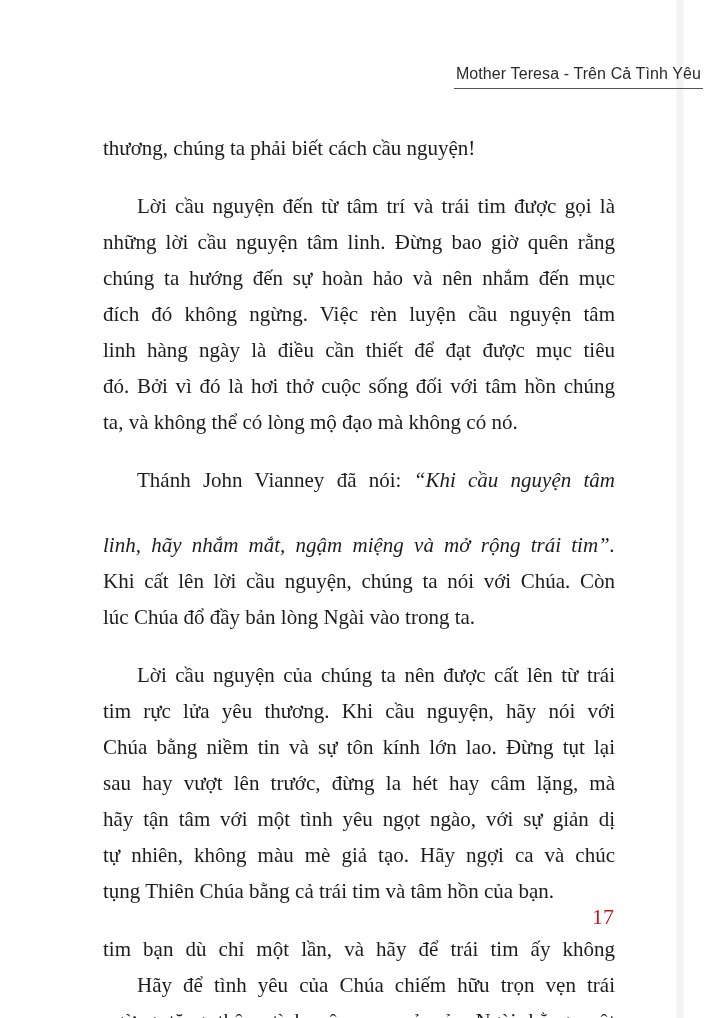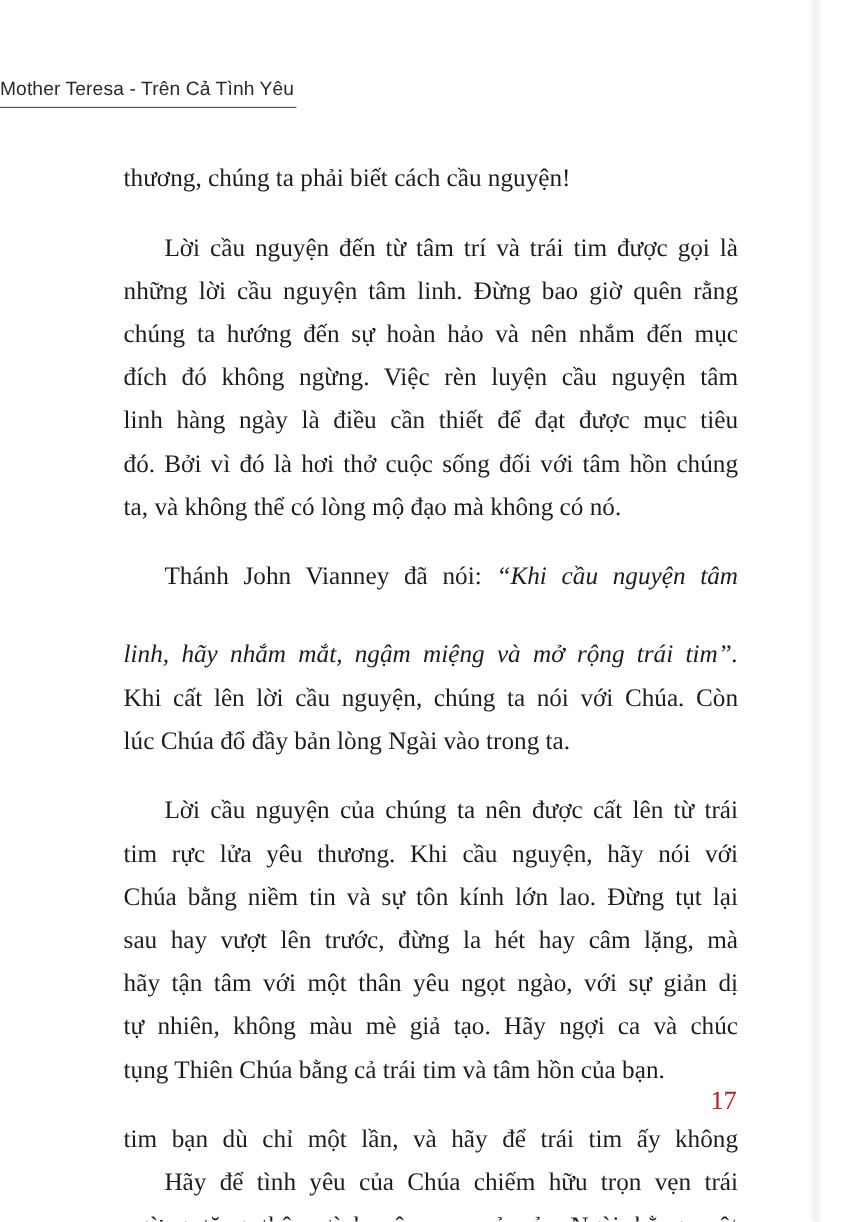--- a/index.html
+++ b/index.html
@@ -29,21 +29,21 @@
       top: 0;
       width: 8px;
       height: 1018px;
       background: linear-gradient(to right, #f7f7f7, #f1f1f1, #f8f8f8);
     }
     .running-header {
       position: absolute;
       top: 64px;
       left: 0;
       width: 705px;
-      text-align: left;
+      text-align: right;
     }
     .running-header-text {
       display: inline-block;
       font-family: "Liberation Sans", "DejaVu Sans", sans-serif;
       font-size: 16px;
       color: #2a2a2a;
       letter-spacing: 0.1px;
       padding: 0 2px 4px 2px;
       border-bottom: 1.2px solid #555555;
       line-height: 20px;
@@ -122,21 +122,21 @@
       <span class="line quote" style="text-indent:0">linh, hãy nhắm mắt, ngậm miệng và mở rộng trái tim”.</span>
       <span class="line" style="text-indent:0">Khi cất lên lời cầu nguyện, chúng ta nói với Chúa. Còn</span>
       <span class="line last" style="text-indent:0">lúc Chúa đổ đầy bản lòng Ngài vào trong ta.</span>
     </div>
 
     <div class="para indent">
       <span class="line" style="text-indent:34px">Lời cầu nguyện của chúng ta nên được cất lên từ trái</span>
       <span class="line" style="text-indent:0">tim rực lửa yêu thương. Khi cầu nguyện, hãy nói với</span>
       <span class="line" style="text-indent:0">Chúa bằng niềm tin và sự tôn kính lớn lao. Đừng tụt lại</span>
       <span class="line" style="text-indent:0">sau hay vượt lên trước, đừng la hét hay câm lặng, mà</span>
-      <span class="line" style="text-indent:0">hãy tận tâm với một thân yêu ngọt ngào, với sự giản dị</span>
+      <span class="line" style="text-indent:0">hãy tận tâm với một tình yêu ngọt ngào, với sự giản dị</span>
       <span class="line" style="text-indent:0">tự nhiên, không màu mè giả tạo. Hãy ngợi ca và chúc</span>
       <span class="line last" style="text-indent:0">tụng Thiên Chúa bằng cả trái tim và tâm hồn của bạn.</span>
     </div>
 
     <div class="para indent">
       <span class="line" style="text-indent:0">tim bạn dù chỉ một lần, và hãy để trái tim ấy không</span>
       <span class="line" style="text-indent:34px">Hãy để tình yêu của Chúa chiếm hữu trọn vẹn trái</span>
       <span class="line" style="text-indent:0">ngừng tăng thêm tình yêu cao cả của Ngài bằng một</span>
 
     </div>

